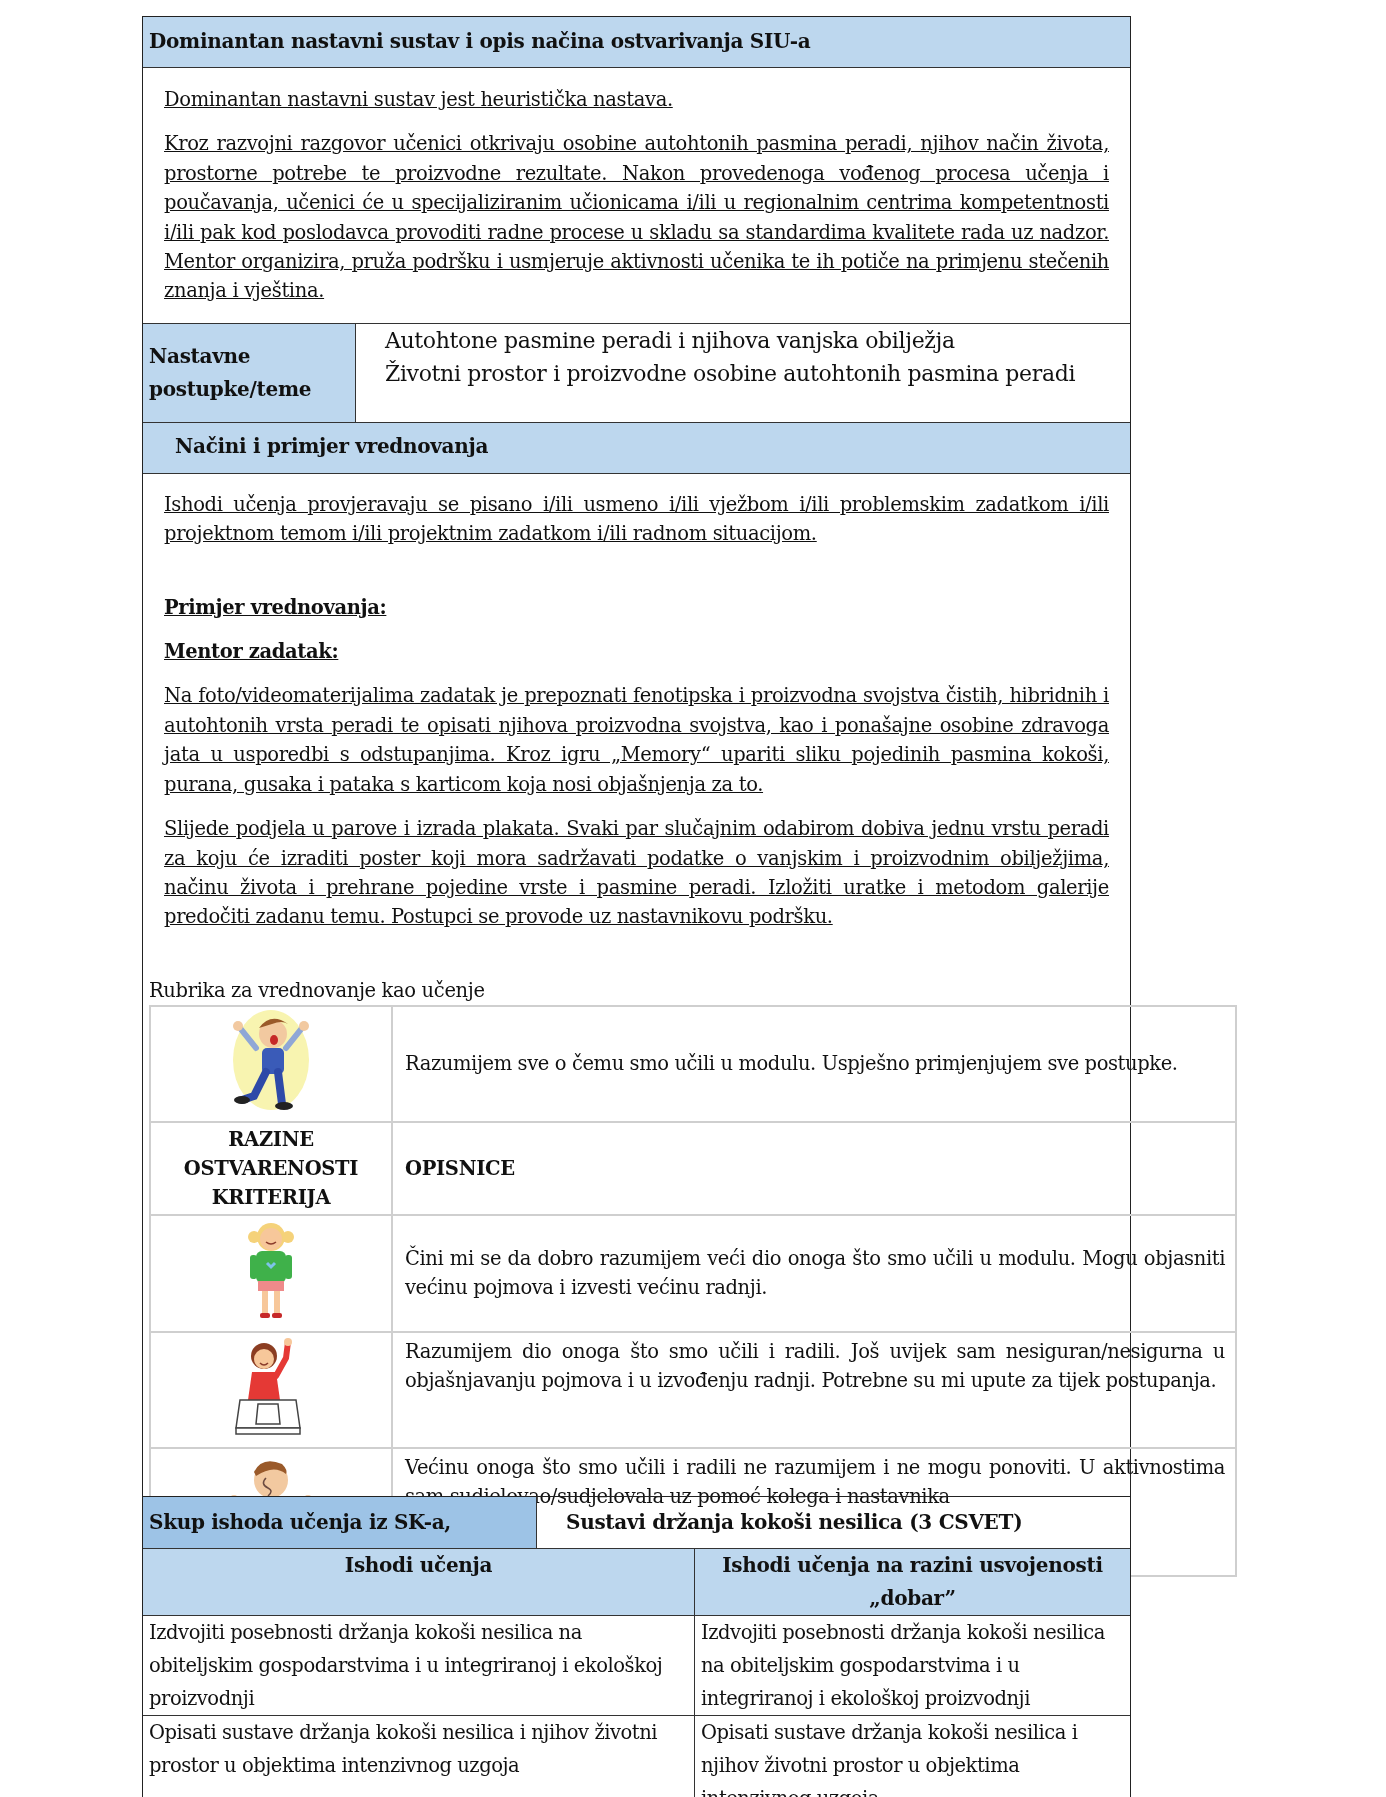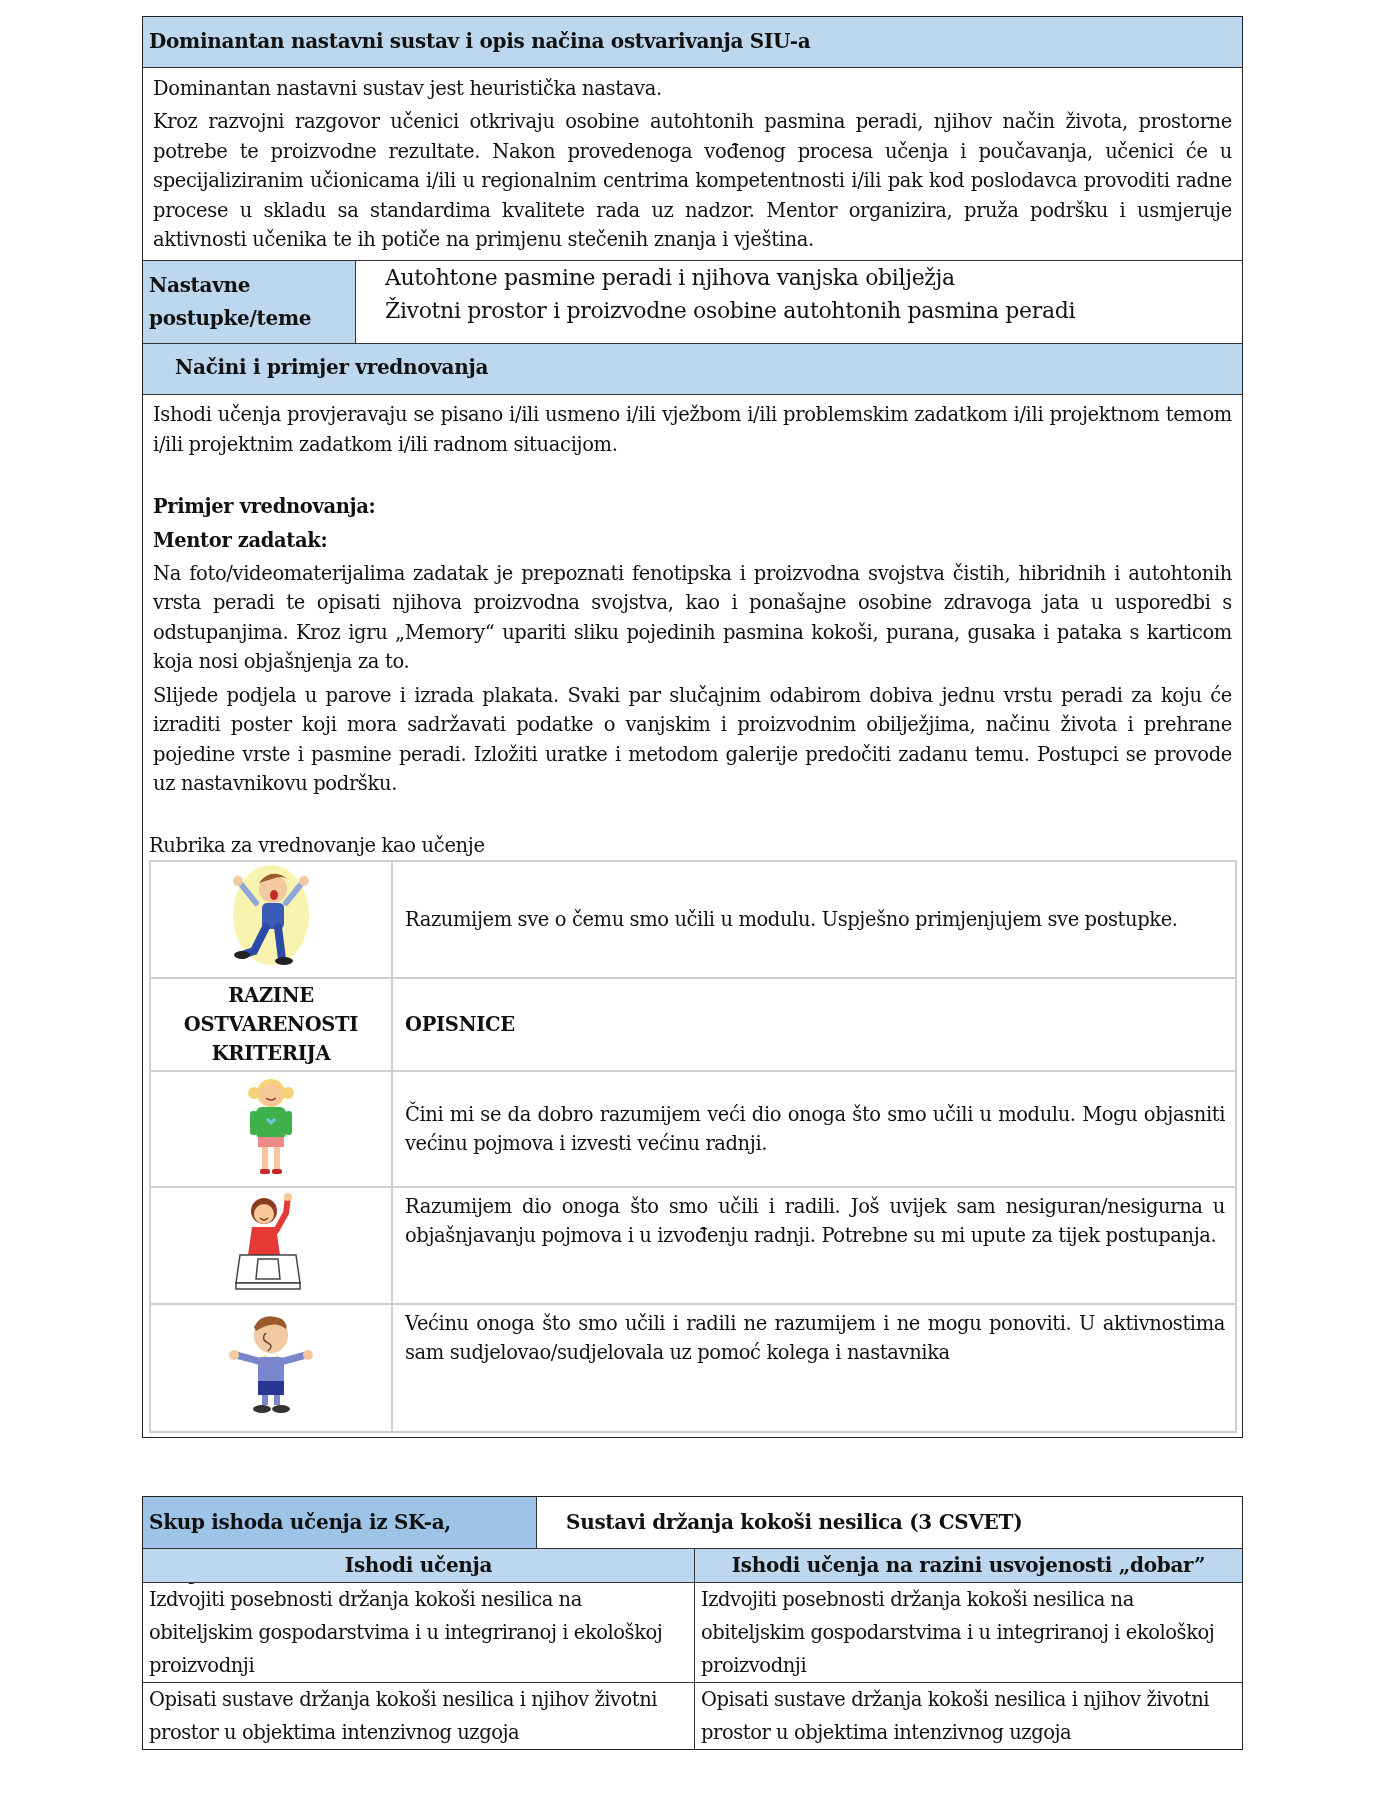--- a/index.html
+++ b/index.html
@@ -1,27 +1,27 @@
 <!DOCTYPE html>
 <html><head>
 <meta charset="utf-8">
 <style>
   html, body { margin: 0; padding: 0; background: #ffffff; }
   body { width: 1386px; height: 1797px; position: relative; overflow: hidden;
          font-family: "DejaVu Serif", "Liberation Serif", serif; color: #111; }
-  .tbl { position: absolute; left: 142px; width: 1101px; border: 1.5px solid #222; box-sizing: border-box; }
+  .tbl { position: absolute; left: 142px; width: 989px; border: 1.5px solid #222; box-sizing: border-box; }
   #t1 { top: 16px; }
   .hdr { background: #bdd7ee; font-weight: bold; font-size: 20px; line-height: 26px;
          padding: 11px 6px 13px 6px; border-bottom: 1.5px solid #333; letter-spacing: -0.3px; }
   .body-cell { font-size: 19.5px; line-height: 29.4px; padding: 2px 6px 2px 6px; text-align: justify; letter-spacing: -0.35px; }
-  .body-cell p { margin: 4px; }
+  .body-cell p { margin: 15px; text-decoration: underline; }
   .body-cell p + p { margin-top: 6px; }
   .row-split { display: flex; border-bottom: 1.5px solid #333; border-top: 1.5px solid #333; }
   .row-split .lbl { width: 213px; background: #bdd7ee; font-weight: bold; font-size: 20px; line-height: 33px;
-                    padding: 8px 6px; border-right: 1.5px solid #333; box-sizing: border-box; letter-spacing: -0.3px; }
+                    padding: 16px 6px; border-right: 1.5px solid #333; box-sizing: border-box; letter-spacing: -0.3px; }
   .row-split .val { flex: 1; font-size: 22px; line-height: 33px; padding: 0 0 16px 29px; letter-spacing: -0.35px; }
   .bold-line { font-weight: bold; }
   .spacer { height: 29px; }
   .rubric-caption { font-size: 19.5px; line-height: 29px; letter-spacing: -0.35px; }
   .rubric { border-collapse: collapse; width: 1088px; margin-left: 0; margin-bottom: 2px; }
   .rubric td { border: 2px solid #cfcfcf; vertical-align: middle; }
   .rubric .c1 { width: 238px; text-align: center; }
   .rubric .hd1 { font-weight: bold; font-size: 19.5px; line-height: 29px; padding: 2px 0; letter-spacing: -0.3px; }
   .rubric .hd2 { font-weight: bold; font-size: 19.5px; padding-left: 12px; letter-spacing: -0.3px; }
   .rubric .desc { font-size: 19.5px; line-height: 29px; padding: 0 10px 0 12px; text-align: justify; letter-spacing: -0.4px; }

